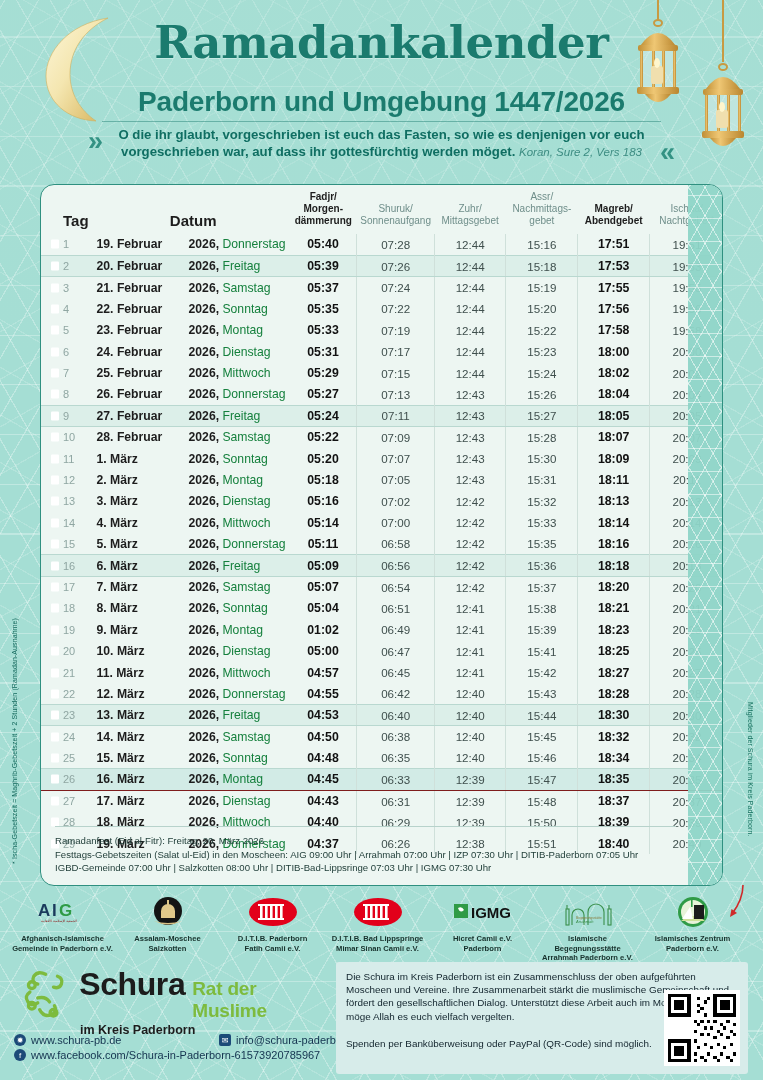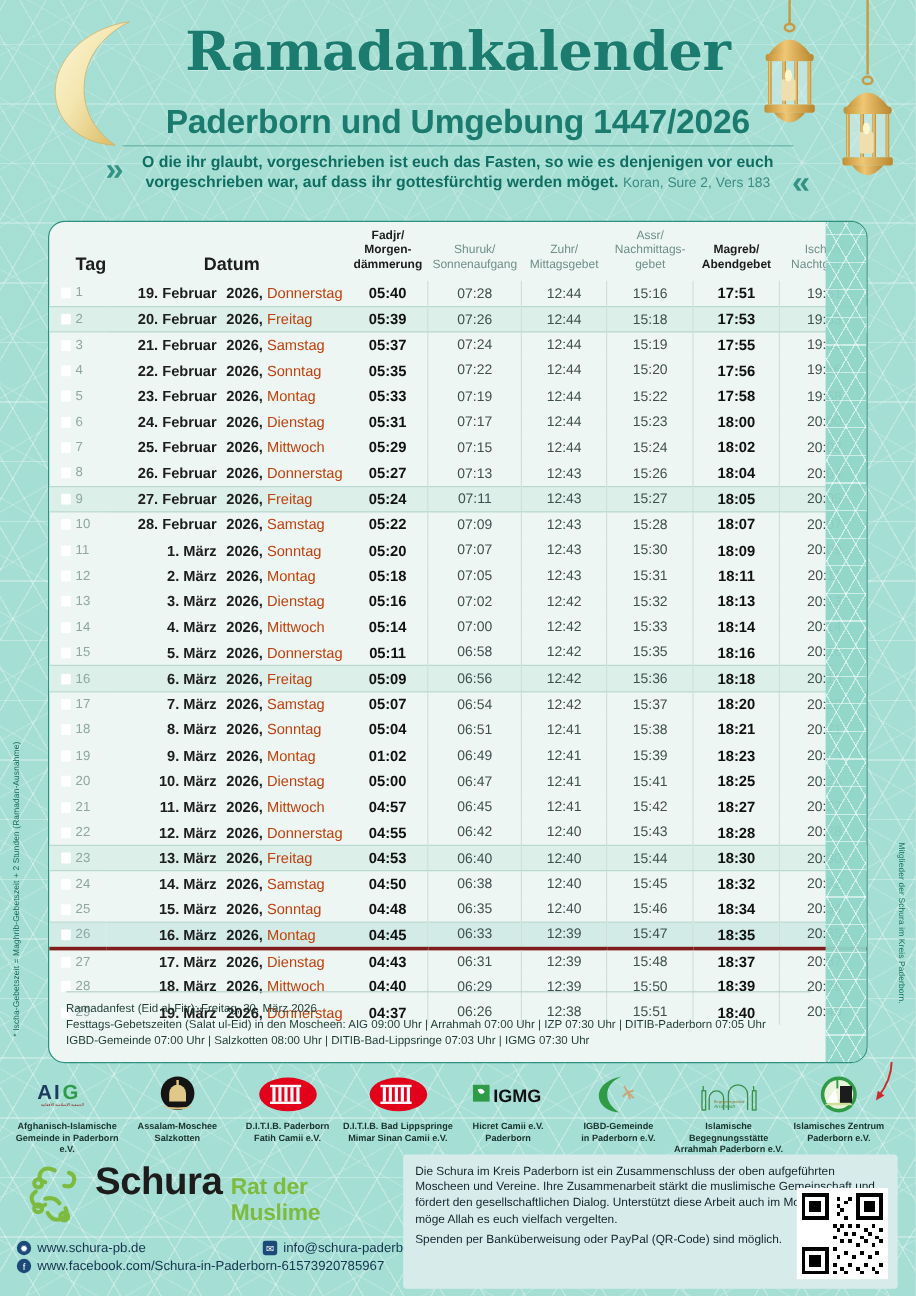--- a/index.html
+++ b/index.html
@@ -74,21 +74,21 @@
     height: 1px; background: rgba(27,123,110,.45);
     margin: 0 14px 5px 14px;
   }
   .quote-text {
     text-align: center;
     font-size: 13.2px;
     line-height: 16.5px;
     color: #0f6e62;
     font-weight: 600;
   }
-  .quote-src { font-weight: 500; color: #3d8c82; font-size: 11.5px; }
+  .quote-src { font-style: italic; font-weight: 500; color: #3d8c82; font-size: 11.5px; }
 
   .chev {
     position: absolute;
     color: #1f8576;
     font-size: 27px;
     line-height: 1;
     font-weight: bold;
     z-index: 5;
     opacity: .85;
   }
@@ -168,39 +168,39 @@
   }
   td.c-num::before {
     content:""; position: absolute; left: 10px; top: 50%;
     transform: translateY(-50%);
     width: 8px; height: 9px; background: #ffffff; border-radius: 1px;
   }
   td.c-date {
     width: 205px; text-align: left; padding-left: 8px;
     color: #1d1d1d; font-weight: bold; font-size: 12.2px;
   }
-  td.c-date .dnum  { display: inline-block; width: 84px; text-align: right; }
+  td.c-date .dnum  { display: inline-block; width: 84px; }
   td.c-date .yr    { margin-left: 8px; }
-  td.c-date .wd    { color: #c2410c; font-weight: normal; }
+  td.c-date .wd    { color: #15803d; font-weight: normal; }
 
   td.c-fadjr {
     width: 76px; color: #111; font-weight: bold; font-size: 12.3px;
     border-right: 1px solid #cfe0da;
   }
   td.c-shuruk, td.c-zuhr, td.c-assr, td.c-ischaa { width: 84px; border-right: 1px solid #cfe0da; }
   td.c-ischaa { border-right: none; width: 92px; }
   td.c-magreb {
     width: 84px; color: #111; font-weight: bold; font-size: 12.3px;
     border-right: 1px solid #cfe0da;
   }
 
   tbody tr.fri { background: #dcefe9; }
   tbody tr.fri td { border-top: 1px solid #b9d8d0; border-bottom: 1px solid #b9d8d0; }
   tbody tr.hl { background: #d2ebe6; }
-  tbody tr.hl td { border-top: 1px solid #b9d8d0; border-bottom: 3px solid #7f1d1d; }
+  tbody tr.hl td { border-top: 1px solid #b9d8d0; border-bottom: 1px solid #7f1d1d; }
 
   
   .notes {
     position: absolute; left: 14px; right: 46px; bottom: 10px;
     font-size: 9.6px; line-height: 13.6px; color: #1d3b36;
   }
   .notes .rule { height:1px; background:#b7d2cb; margin-bottom: 7px; }
 
   
   .logos {
@@ -227,21 +227,21 @@
   .contact-line .grp { display:flex; align-items:center; gap:5px; }
   .ci { width: 12px; height: 12px; border-radius: 50%; background:#1c4a78; color:#fff;
         font-size: 8px; display:flex; align-items:center; justify-content:center; flex:0 0 auto; }
   .ci.mail { border-radius: 2px; background:#1c4a78; }
 
   .info-box {
     position: absolute; left: 336px; top: 4px; width: 412px; height: 112px;
     background: #d7ecea; border-radius: 3px; padding: 8px 10px;
   }
   .info-p { font-size: 9.9px; line-height: 13.2px; color: #11232c; }
-  .info-p2 { font-size: 9.9px; color: #11232c; margin-top: 5px; }
+  .info-p2 { font-size: 9.9px; color: #11232c; margin-top: 15px; }
   .bank { display: flex; margin-top: 9px; font-size: 10px; color: #1c4a78; line-height: 13px; }
   .bank .col1 { width: 172px; border-right: 1px solid #9dc3c0; }
   .bank .col2 { padding-left: 14px; }
   .qr { position: absolute; right: 8px; top: 28px; width: 76px; height: 76px; background:#fff; padding:4px; }
 </style>
 </head>
 <body>
 
 <div class="bg-pattern"></div>
 <div class="bg-wash"></div>
@@ -743,34 +743,20 @@
             <text x="17" y="17" font-family="Liberation Sans" font-size="15" font-weight="bold" fill="#111">IGMG</text>
           </svg>
         </div>
         <div class="logo-cap">
           <div>Hicret Camii e.V.</div>
           <div>Paderborn</div>
         </div>
       </div>
       <div class="logo-cell">
         <div class="logo-mark">
-          <svg width="38" height="34" viewBox="0 0 38 34">
-            <path d="M22 2 C10 4 3 11 3 18 C3 26 11 32 20 32 C14 28 10 23 10 17 C10 10 15 5 22 2 Z" fill="#2f9b46"></path>
-            <g stroke="#c8a878" stroke-width="1.6" fill="none">
-              <path d="M24 10 l3 5 M27 15 l5 -1 M27 15 l2 6 M27 15 l-4 4 M27 15 l5 5"></path>
-            </g>
-          </svg>
-        </div>
-        <div class="logo-cap">
-          <div>IGBD-Gemeinde</div>
-          <div>in Paderborn  e.V.</div>
-        </div>
-      </div>
-      <div class="logo-cell">
-        <div class="logo-mark">
           <svg width="72" height="34" viewBox="0 0 72 34">
             <g fill="none" stroke="#3a8f4a" stroke-width="1.1">
               <path d="M20 30 l0 -10 a6 6 0 0 1 12 0 l0 10"></path>
               <path d="M36 30 l0 -13 a8 8 0 0 1 16 0 l0 13"></path>
               <rect x="14" y="14" width="3" height="16"></rect>
               <rect x="56" y="14" width="3" height="16"></rect>
               <path d="M15 14 l0 -4 M57 14 l0 -4"></path>
             </g>
             <text x="24" y="24" font-family="Liberation Sans" font-size="3.2" fill="#8a7a3a">Begegnungsstätte</text>
             <text x="24" y="28" font-family="Liberation Sans" font-size="4" font-style="italic" fill="#3a8f4a">Arrahmah</text>
@@ -815,20 +801,21 @@
             <path d="M16 30 q8 -2 12 4"></path>
           </g>
         </svg>
         <div>
           <div style="display:flex;align-items:baseline;gap:7px;">
             <span class="schura-word">Schura</span>
             <span class="schura-rat">Rat der Muslime</span>
           </div>
         </div>
       </div>
+      <div class="schura-sub">im Kreis Paderborn</div>
     </div>
 
     <div class="contacts">
       <div class="contact-line">
         <span class="grp" style="width:200px;">
           <span class="ci">✹</span>
           <span>www.schura-pb.de</span>
         </span>
         <span class="grp">
           <span class="ci mail">✉</span>

